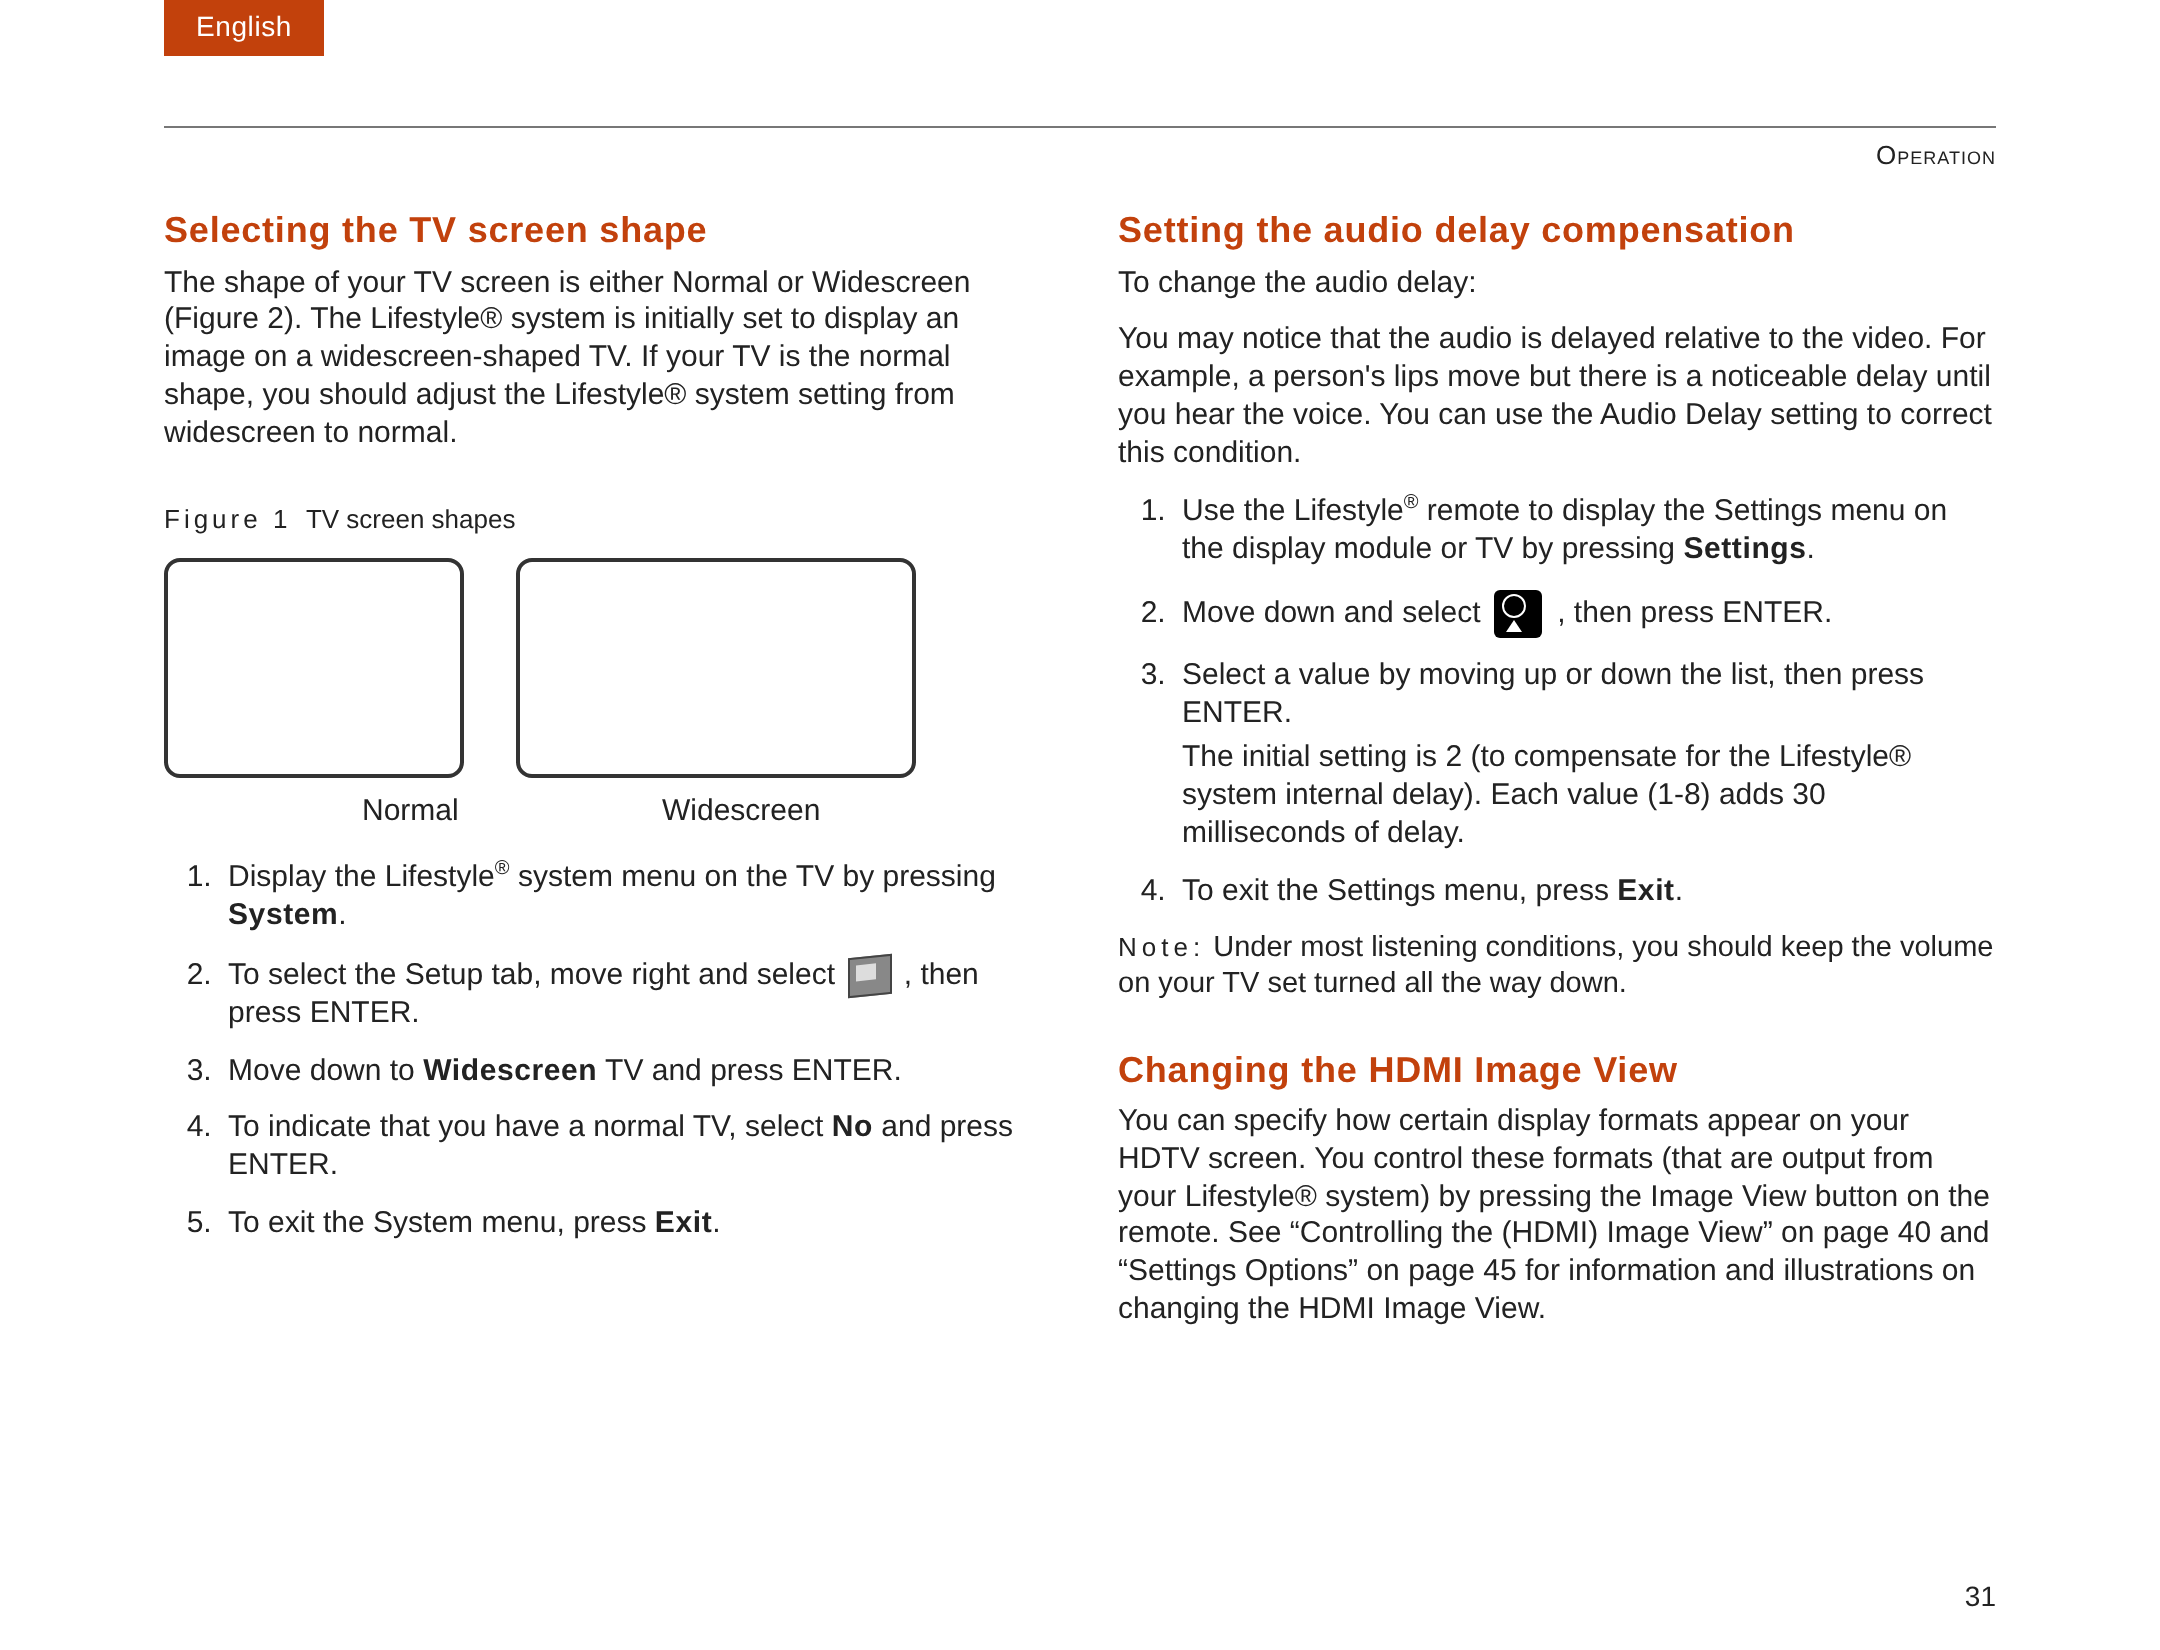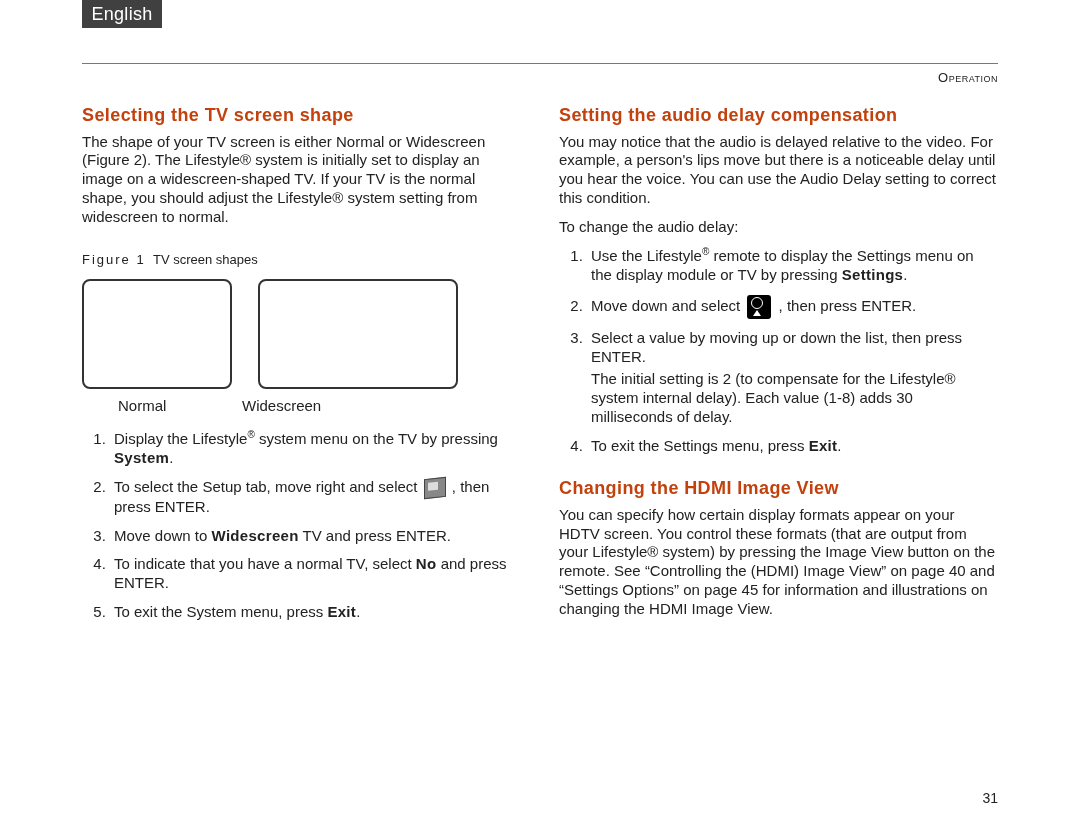--- a/index.html
+++ b/index.html
@@ -10,23 +10,23 @@
     width: 1080px;
     height: 825px;
     position: relative;
     font-size: 15px;
     line-height: 1.25;
   }
   .lang-tab {
     position: absolute;
     top: 0; left: 82px;
     width: 80px; height: 28px;
-    background: #404040;
+    background: #c2410c;
     color: #fff;
-    font-size: 18px;
+    font-size: 14px;
     letter-spacing: 0.3px;
     display: flex; align-items: center; justify-content: center;
   }
   .hr {
     position: absolute;
     top: 63px; left: 82px; right: 82px;
     height: 1px; background: #777;
   }
   .section-label {
     position: absolute;
@@ -53,21 +53,21 @@
   .fig-caption { font-size: 13px; margin-top: 26px; margin-bottom: 10px; }
   .fig-caption .figlabel { letter-spacing: 2px; }
   .shapes-row { display: flex; gap: 26px; margin-bottom: 8px; }
   .shape-box {
     border: 2px solid #333;
     border-radius: 8px;
     height: 110px;
   }
   .shape-normal { width: 150px; }
   .shape-wide { width: 200px; }
-  .shape-labels { display: flex; margin-bottom: 14px; }
+  .shape-labels { display: flex; gap: 26px; margin-bottom: 14px; justify-content: flex-end; }
   .shape-labels .lab1 { width: 150px; padding-left: 36px; }
   .shape-labels .lab2 { width: 200px; padding-left: 10px; }
   ol { list-style: decimal; padding-left: 28px; }
   ol li { margin-bottom: 10px; padding-left: 4px; }
   .indent-sub { margin-left: 0; margin-top: 4px; font-size: 15px; }
   .note-line { font-size: 14.5px; }
   .note-line .nlabel { letter-spacing: 2.5px; font-size: 13px; }
   sup { font-size: 10px; vertical-align: super; }
   .icon-setup {
     display: inline-block; width: 22px; height: 20px;
@@ -152,40 +152,43 @@
         <span>To indicate that you have a normal TV, select </span><span class="bold-inline">No</span><span> and press ENTER.</span>
       </li>
       <li>
         <span>To exit the System menu, press </span><span class="bold-inline">Exit</span><span>.</span>
       </li>
     </ol>
   </div>
 
   <div class="col">
     <h2>Setting the audio delay compensation</h2>
+    <p>To change the audio delay:</p>
     <p>You may notice that the audio is delayed relative to the video. For example, a person's lips move but there is a noticeable delay until you hear the voice. You can use the Audio Delay setting to correct this condition.</p>
-    <p>To change the audio delay:</p>
 
     <ol>
       <li>
         <span>Use the Lifestyle</span><sup>®</sup><span> remote to display the Settings menu on the display module or TV by pressing </span><span class="bold-inline">Settings</span><span>.</span>
       </li>
       <li>
         <span>Move down and select </span>
         <span class="icon-clock"></span>
         <span>, then press ENTER.</span>
       </li>
       <li>
         <span>Select a value by moving up or down the list, then press ENTER.</span>
         <p class="indent-sub">The initial setting is 2 (to compensate for the Lifestyle® system internal delay). Each value (1-8) adds 30 milliseconds of delay.</p>
       </li>
       <li>
         <span>To exit the Settings menu, press </span><span class="bold-inline">Exit</span><span>.</span>
       </li>
     </ol>
 
+    <p class="note-line">
+      <span class="nlabel">Note:</span><span> Under most listening conditions, you should keep the volume on your TV set turned all the way down.</span>
+    </p>
 
     <h2 class="spacer-top">Changing the HDMI Image View</h2>
     <p>You can specify how certain display formats appear on your HDTV screen. You control these formats (that are output from your Lifestyle® system) by pressing the Image View button on the remote. See “Controlling the (HDMI) Image View” on page 40 and “Settings Options” on page 45 for information and illustrations on changing the HDMI Image View.</p>
   </div>
 </div>
 
 <div class="page-num">31</div>
 
 </body></html>

